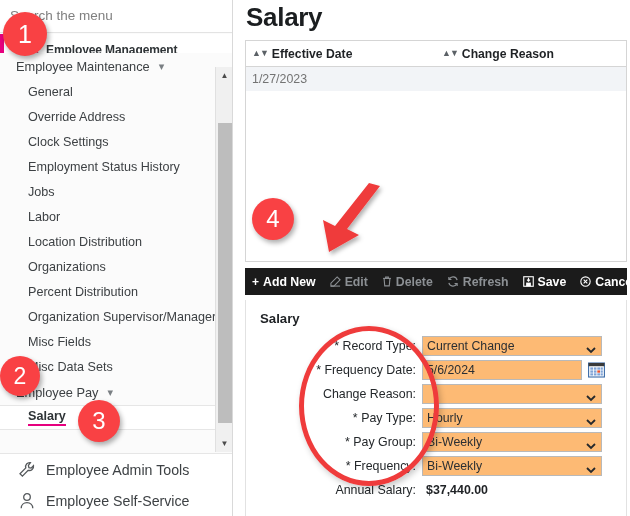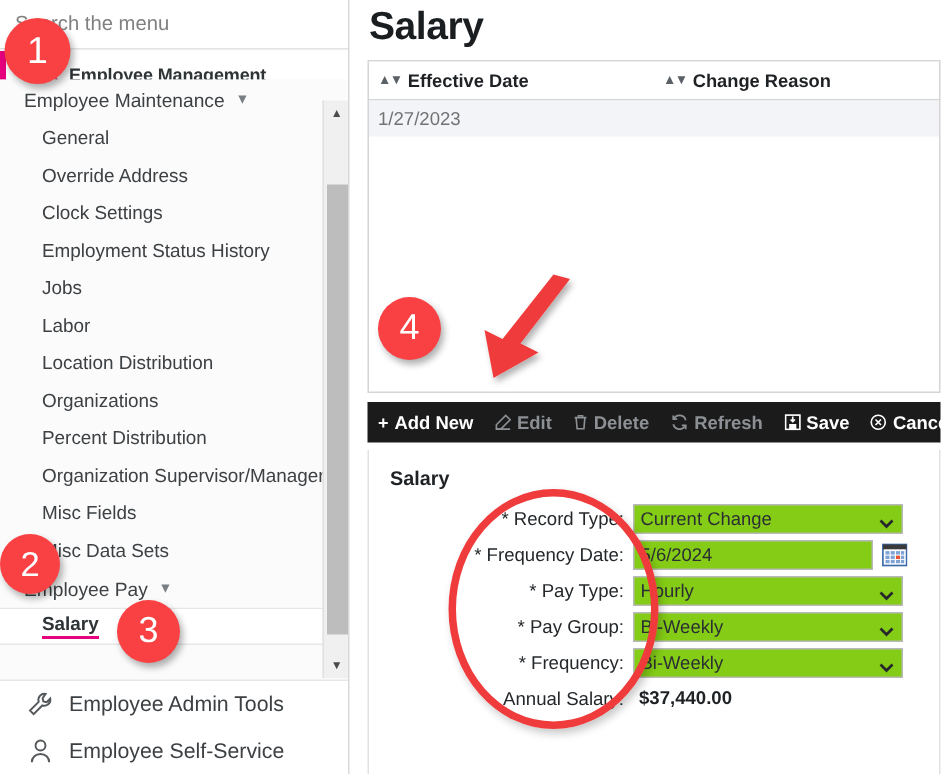--- a/index.html
+++ b/index.html
@@ -264,21 +264,21 @@
     white-space: nowrap;
   }
   .req { color: #24282b; }
   .fctl {
     position: relative;
     width: 180px; height: 20px;
   }
   .fselect, .finput {
     width: 180px; height: 20px;
     border: 1px solid #b9b9b9;
-    background: #84cc16;
+    background: #fdba74;
     font-family: "Liberation Sans", sans-serif;
     font-size: 12.3px;
     color: #2b2f33;
     padding: 0 18px 0 4px;
     line-height: 18px;
     outline: none;
     border-radius: 0;
   }
   .fctl .caret {
     position: absolute;
@@ -561,20 +561,33 @@
                   <rect x="12.6" y="12.3" width="2.2" height="2.2"></rect>
                 </g>
                 <rect x="9.3" y="9.4" width="2.7" height="2.3" fill="#e8502e"></rect>
                 <rect x="12.6" y="9.4" width="2.2" height="2.3" fill="#7fa3d6"></rect>
                 <rect x="9.3" y="12.3" width="2.7" height="2.2" fill="#7fa3d6"></rect>
               </svg>
             </span>
           </div>
         </div>
 
+        <div class="frow">
+          <div class="flabel">
+            <span>Change Reason:</span>
+          </div>
+          <div class="fctl">
+            <input class="fselect" type="text" readonly="" value="" style="">
+            <span class="caret">
+              <svg width="10" height="8" viewBox="0 0 10 8" fill="none" stroke="currentColor" stroke-width="1.8">
+                  <path d="M1 2l4 4 4-4"></path>
+                </svg>
+            </span>
+          </div>
+        </div>
 
         <div class="frow">
           <div class="flabel">
             <span class="req">*&nbsp;</span><span>Pay Type:</span>
           </div>
           <div class="fctl">
             <input class="fselect" type="text" readonly="" value="Hourly" style="">
             <span class="caret">
               <svg width="10" height="8" viewBox="0 0 10 8" fill="none" stroke="currentColor" stroke-width="1.8">
                   <path d="M1 2l4 4 4-4"></path>

